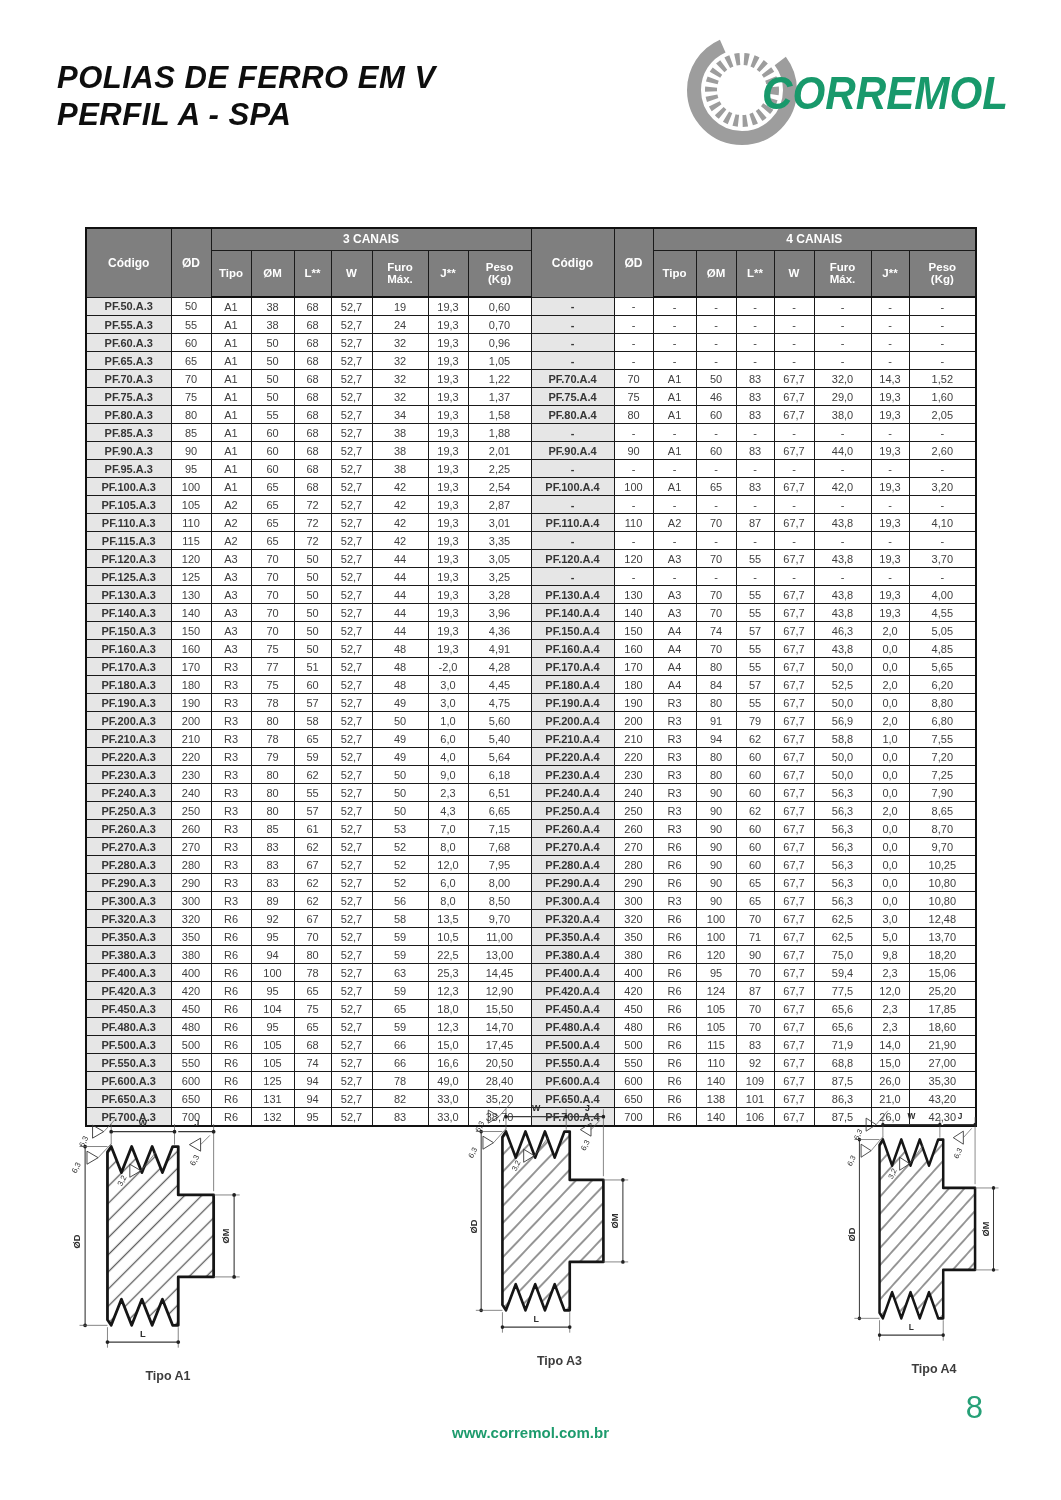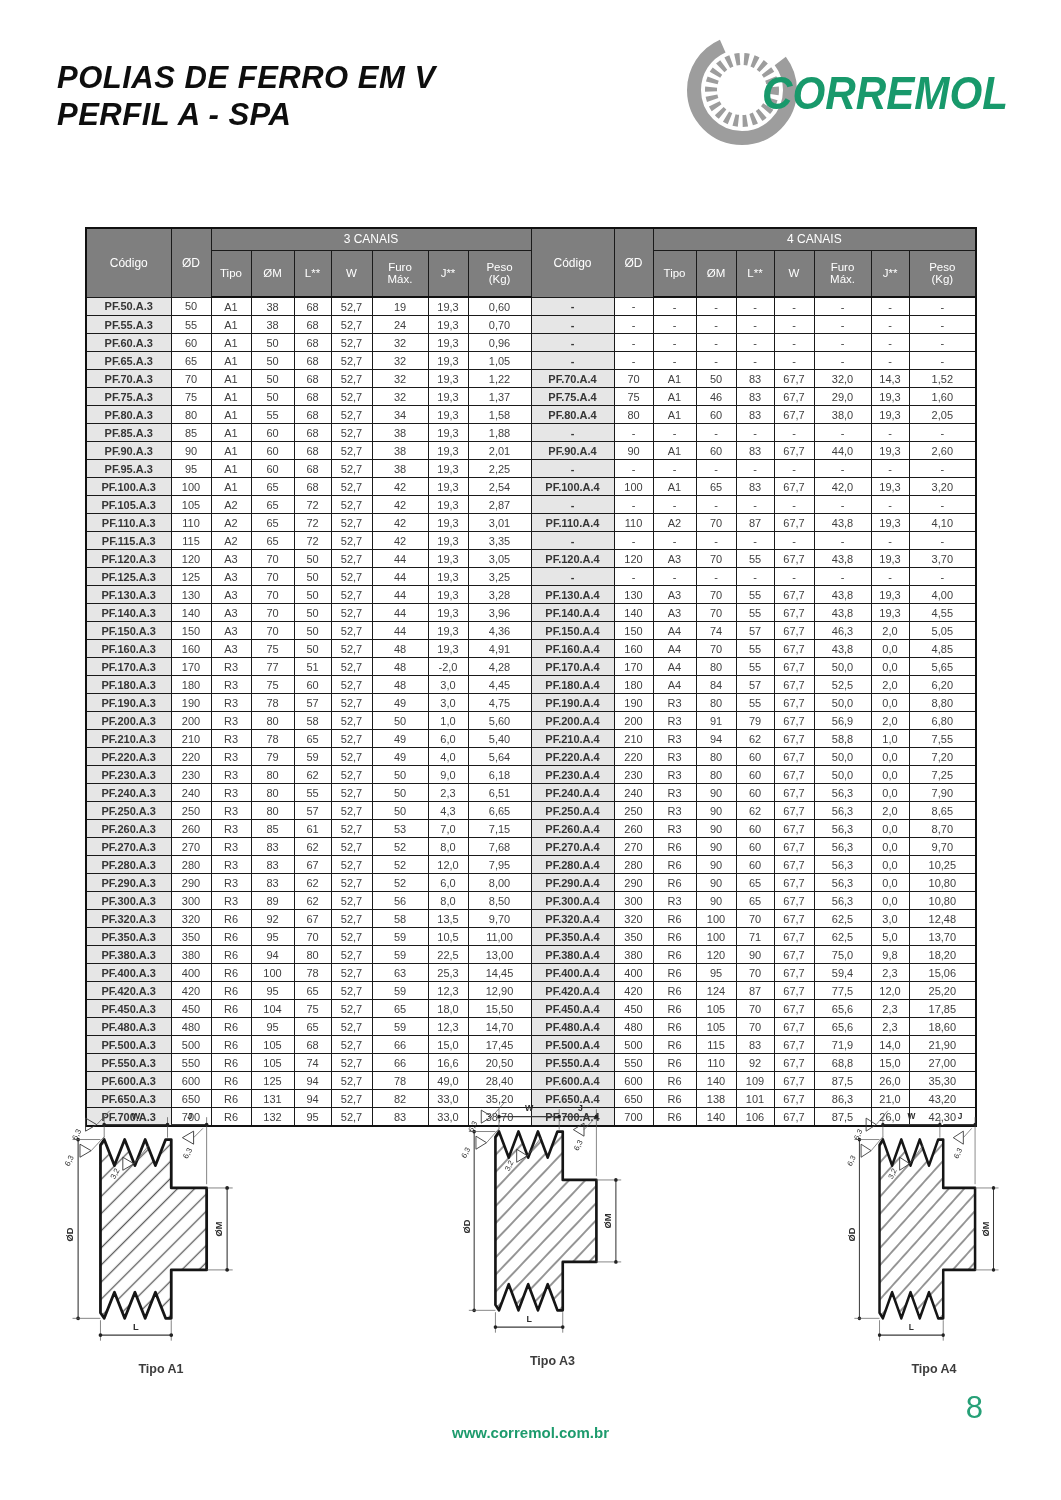--- a/index.html
+++ b/index.html
@@ -18,21 +18,21 @@
   .cat-table{
     position:absolute;left:85px;top:227px;width:890px;
     border-collapse:collapse;table-layout:fixed;
     font-size:11px;color:#3f3f3f;border:2px solid #111;
   }
   .cat-table th,.cat-table td{
     border:1px solid #1a1a1a;text-align:center;vertical-align:middle;
     padding:0;height:17px;white-space:nowrap;overflow:hidden;
   }
   .cat-table thead th{
-    background:#7f7f7f;color:#ffffff;font-weight:400;font-size:12px;
+    background:#7f7f7f;color:#ffffff;font-weight:700;font-size:12px;
   }
   .cat-table thead tr:last-child th{border-bottom:2px solid #111;font-size:11.5px;line-height:1.1;}
   .cat-table td.code{background:#e6e6e6;font-weight:700;color:#353535;}
   
   .figs{
     position:absolute;left:55px;top:1098px;width:975px;
     display:flex;justify-content:space-between;align-items:flex-start;
   }
   .fig{text-align:center;}
   .figcap{margin-top:8px;font-size:12.5px;font-weight:700;color:#3c3c3c;line-height:1.25;}
@@ -1094,21 +1094,21 @@
       <line class="ext" x1="116" y1="230" x2="116" y2="252"></line>
       <line class="dim" x1="40" y1="246" x2="116" y2="246"></line>
       <circle class="dot" cx="40" cy="246" r="2"></circle>
         <circle class="dot" cx="116" cy="246" r="2"></circle>
       <text class="lbl b" x="78" y="241" text-anchor="middle">L</text>
     </g>
   </defs>
 </svg>
 
 <div class="figs">
-  <figure class="fig" style="margin:8px">
+  <figure class="fig" style="margin:15px">
     <svg viewBox="0 0 210 262" width="196" height="244">
         <use href="#figFull"></use>
       </svg>
     <figcaption class="figcap">Tipo A1</figcaption>
   </figure>
   <figure class="fig" style="margin:0">
     <svg viewBox="0 0 210 262" width="186" height="244" preserveAspectRatio="none">
         <use href="#figFull"></use>
       </svg>
     <figcaption class="figcap">Tipo A3</figcaption>

